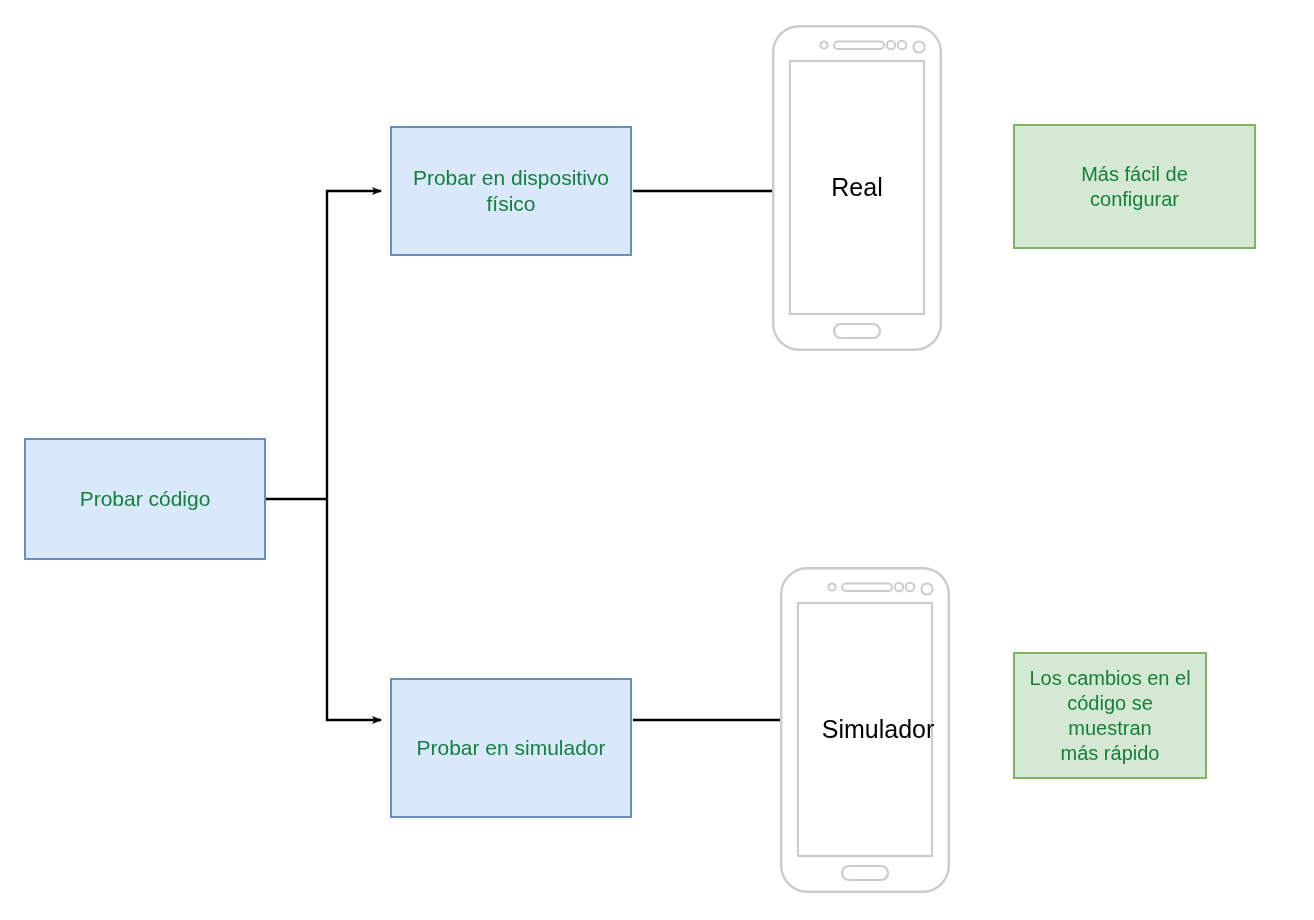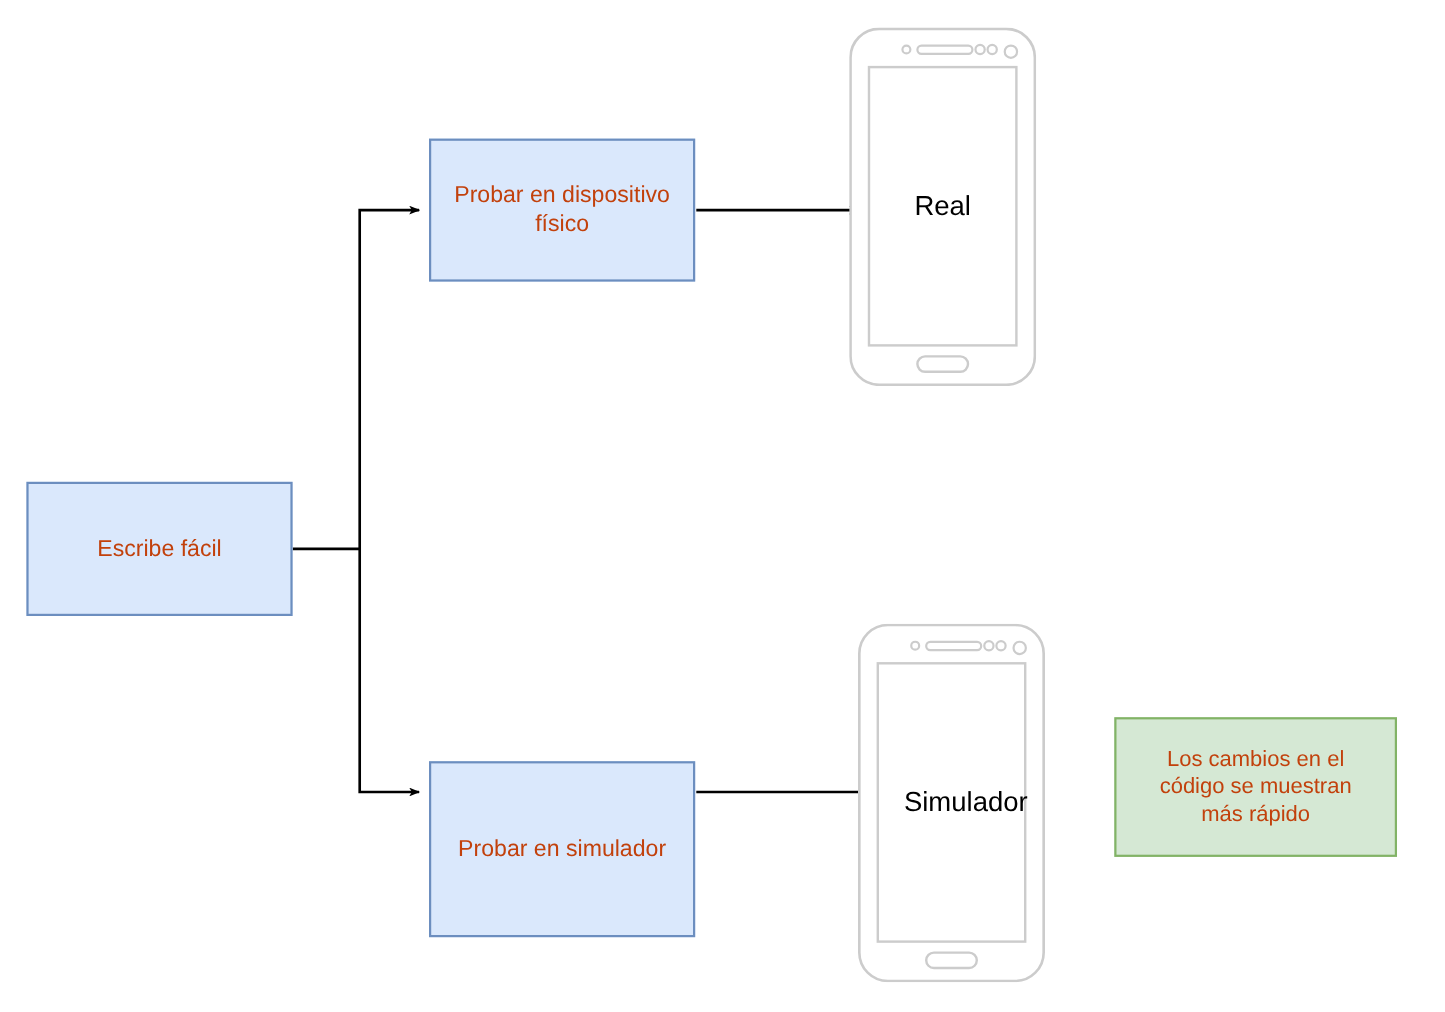--- a/index.html
+++ b/index.html
@@ -27,21 +27,21 @@
     height: 920px;
     pointer-events: none;
   }
   .node {
     position: absolute;
     box-sizing: border-box;
     display: flex;
     align-items: center;
     justify-content: center;
     text-align: center;
-    color: #c2410c;
+    color: #15803d;
     line-height: 1.25;
   }
   .proc {
     border-width: 2px;
     border-style: solid;
     font-size: 21px;
   }
   .note-label {
     white-space: pre-line;
     padding: 0 8px;
@@ -82,29 +82,29 @@
 
     <path fill="none" stroke="#000000" stroke-width="2.4" marker-end="url(#arrowhead)" d="M 327 499 L 327 720 L 381 720"></path>
 
     <path fill="none" stroke="#000000" stroke-width="2.4" marker-end="url(#arrowhead)" d="M 633 191 L 781 191"></path>
 
     <path fill="none" stroke="#000000" stroke-width="2.4" marker-end="url(#arrowhead)" d="M 633 720 L 789 720"></path>
   </svg>
 
   <div class="node proc" id="node-start" style="left:24px; top:438px; width:242px; height:122px;
               background:#dae8fc; border-color:#6c8ebf;">
-    <span>Escribe fácil</span>
+    <span>Probar código</span>
   </div>
 
   <div class="node proc" id="node-physical" style="left:390px; top:126px; width:242px; height:130px;
               background:#dae8fc; border-color:#6c8ebf;">
     <span class="note-label">Probar en dispositivo físico</span>
   </div>
 
-  <div class="node proc" id="node-simulator" style="left:390px; top:692px; width:242px; height:160px;
+  <div class="node proc" id="node-simulator" style="left:390px; top:678px; width:242px; height:140px;
               background:#dae8fc; border-color:#6c8ebf;">
     <span>Probar en simulador</span>
   </div>
 
   <div class="phone" id="device-real" style="left:772px; top:25px; width:170px; height:326px;">
     <svg width="170" height="326" viewBox="0 0 170 326" xmlns="http://www.w3.org/2000/svg">
       <rect x="1.2" y="1.2" width="167.6" height="323.6" rx="26" ry="26" fill="#ffffff" stroke="#cccccc" stroke-width="2.4"></rect>
       <rect x="18" y="36" width="134" height="253" fill="#ffffff" stroke="#cccccc" stroke-width="2.2"></rect>
       <circle cx="52" cy="20" r="3.6" fill="none" stroke="#cccccc" stroke-width="2"></circle>
       <rect x="62" y="16.5" width="50" height="7.5" rx="3.7" ry="3.7" fill="none" stroke="#cccccc" stroke-width="2"></rect>
@@ -123,21 +123,26 @@
       <circle cx="52" cy="20" r="3.6" fill="none" stroke="#cccccc" stroke-width="2"></circle>
       <rect x="62" y="16.5" width="50" height="7.5" rx="3.7" ry="3.7" fill="none" stroke="#cccccc" stroke-width="2"></rect>
       <circle cx="119" cy="20" r="4.2" fill="none" stroke="#cccccc" stroke-width="2"></circle>
       <circle cx="130" cy="20" r="4.2" fill="none" stroke="#cccccc" stroke-width="2"></circle>
       <circle cx="147" cy="22" r="5.6" fill="none" stroke="#cccccc" stroke-width="2"></circle>
       <rect x="62" y="299" width="46" height="14" rx="7" ry="7" fill="none" stroke="#cccccc" stroke-width="2.2"></rect>
     </svg>
     <div class="phone-label" style="left:18px; top:36px; width:160px; height:253px;">Simulador</div>
   </div>
 
+  <div class="node note" id="note-easier" style="left:1013px; top:124px; width:243px; height:125px;
+              background:#d5e8d4; border-color:#82b366;">
+    <span class="note-label">Más fácil de
+configurar</span>
+  </div>
 
-  <div class="node note" id="note-faster" style="left:1013px; top:652px; width:257px; height:127px;
+  <div class="node note" id="note-faster" style="left:1013px; top:652px; width:194px; height:127px;
               background:#d5e8d4; border-color:#82b366;">
     <span class="note-label">Los cambios en el
 código se muestran
 más rápido</span>
   </div>
 
 </div>
 
 </body></html>

